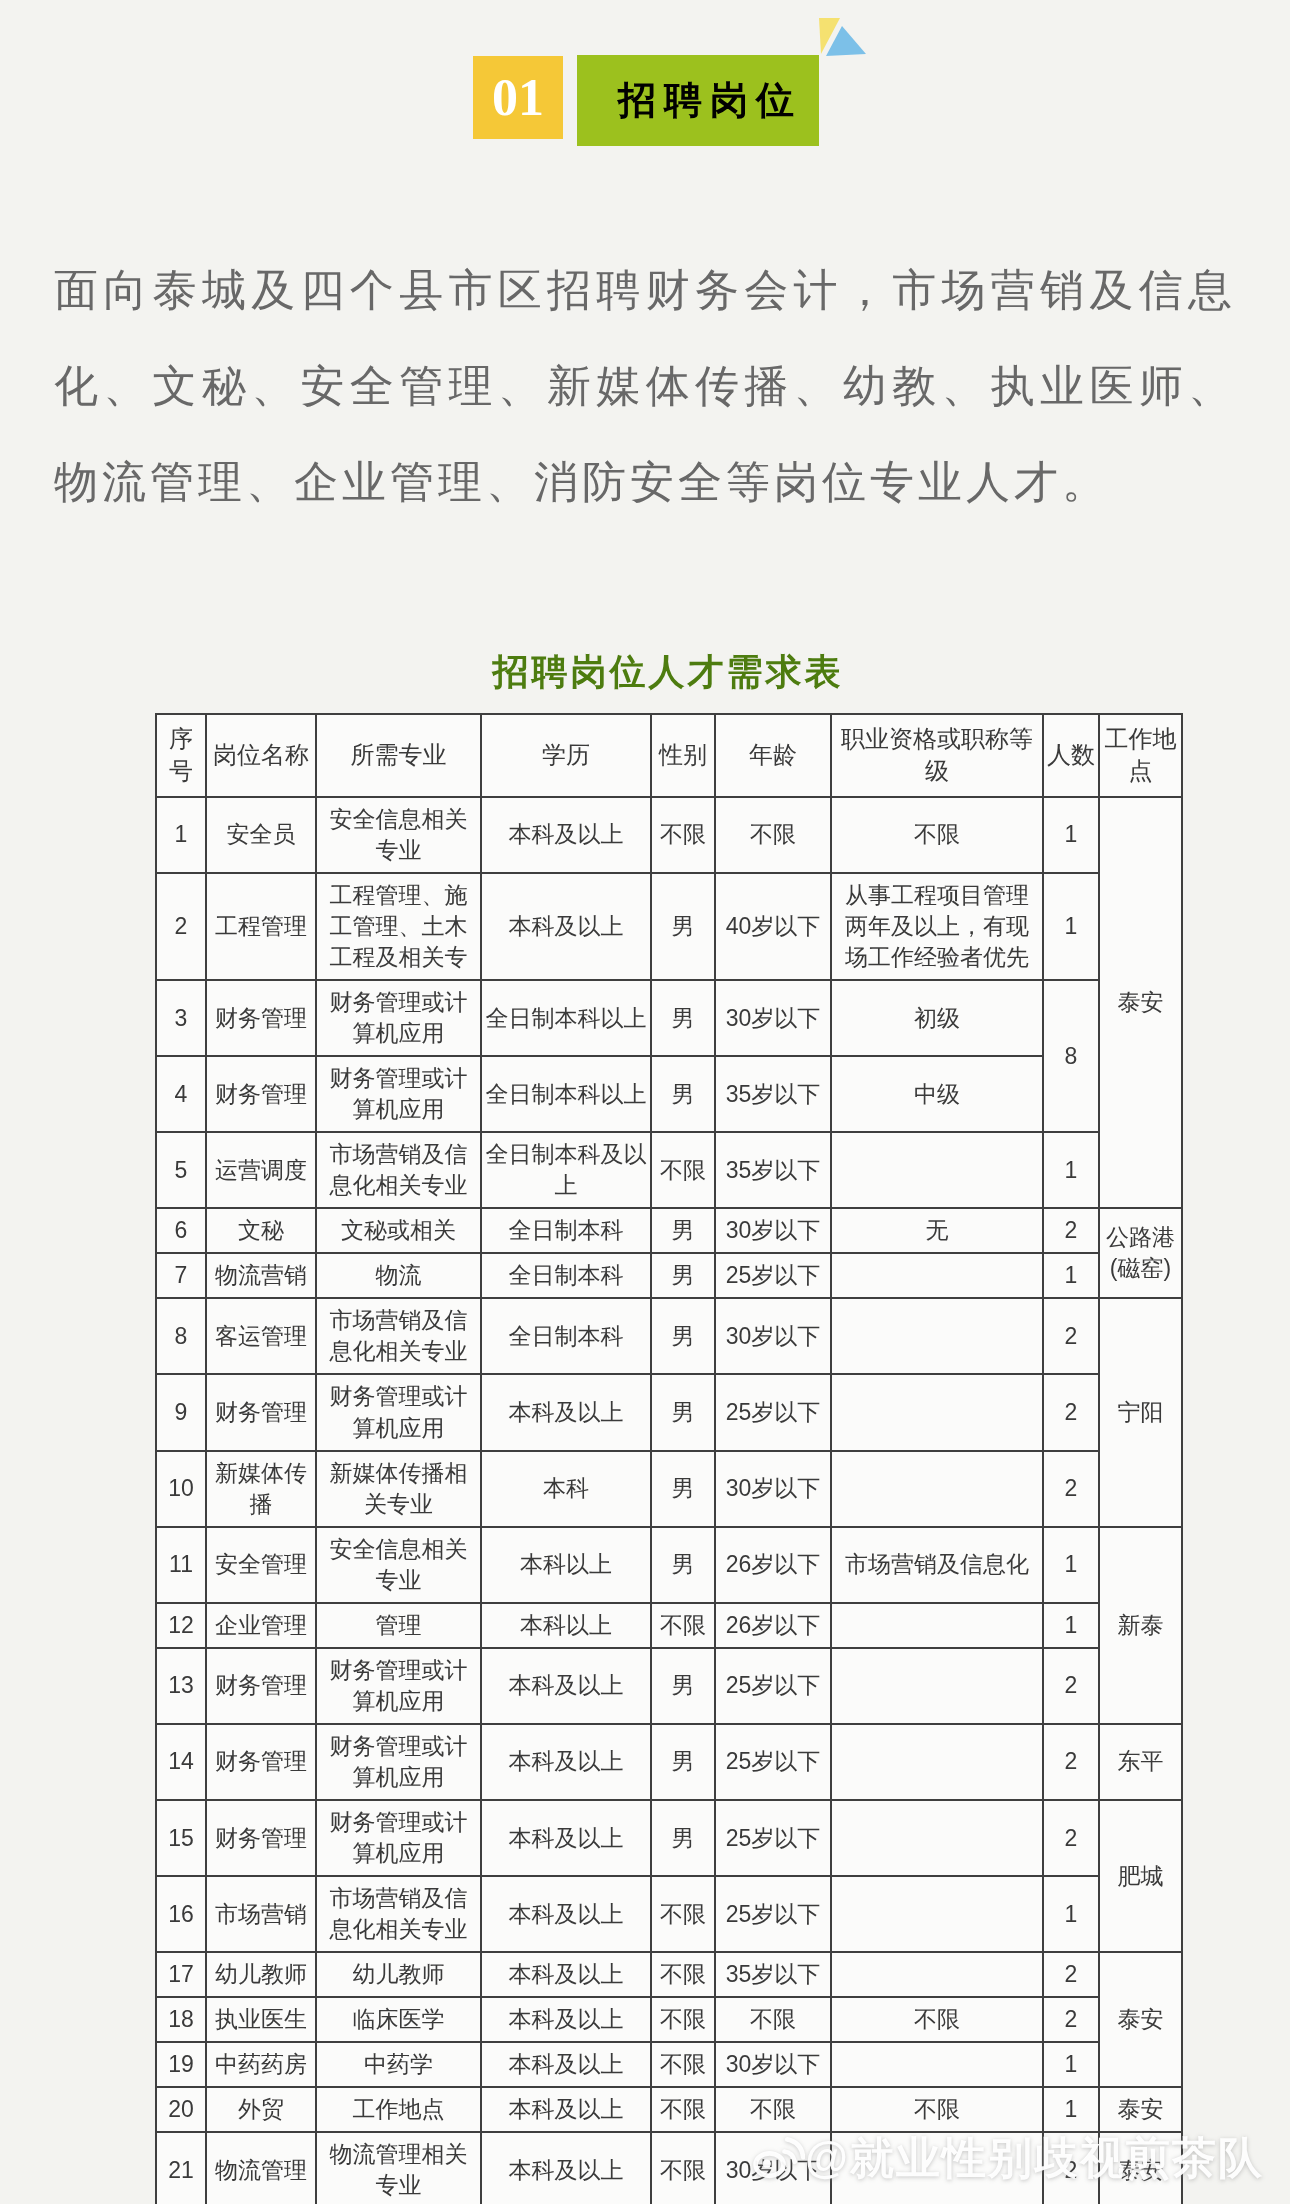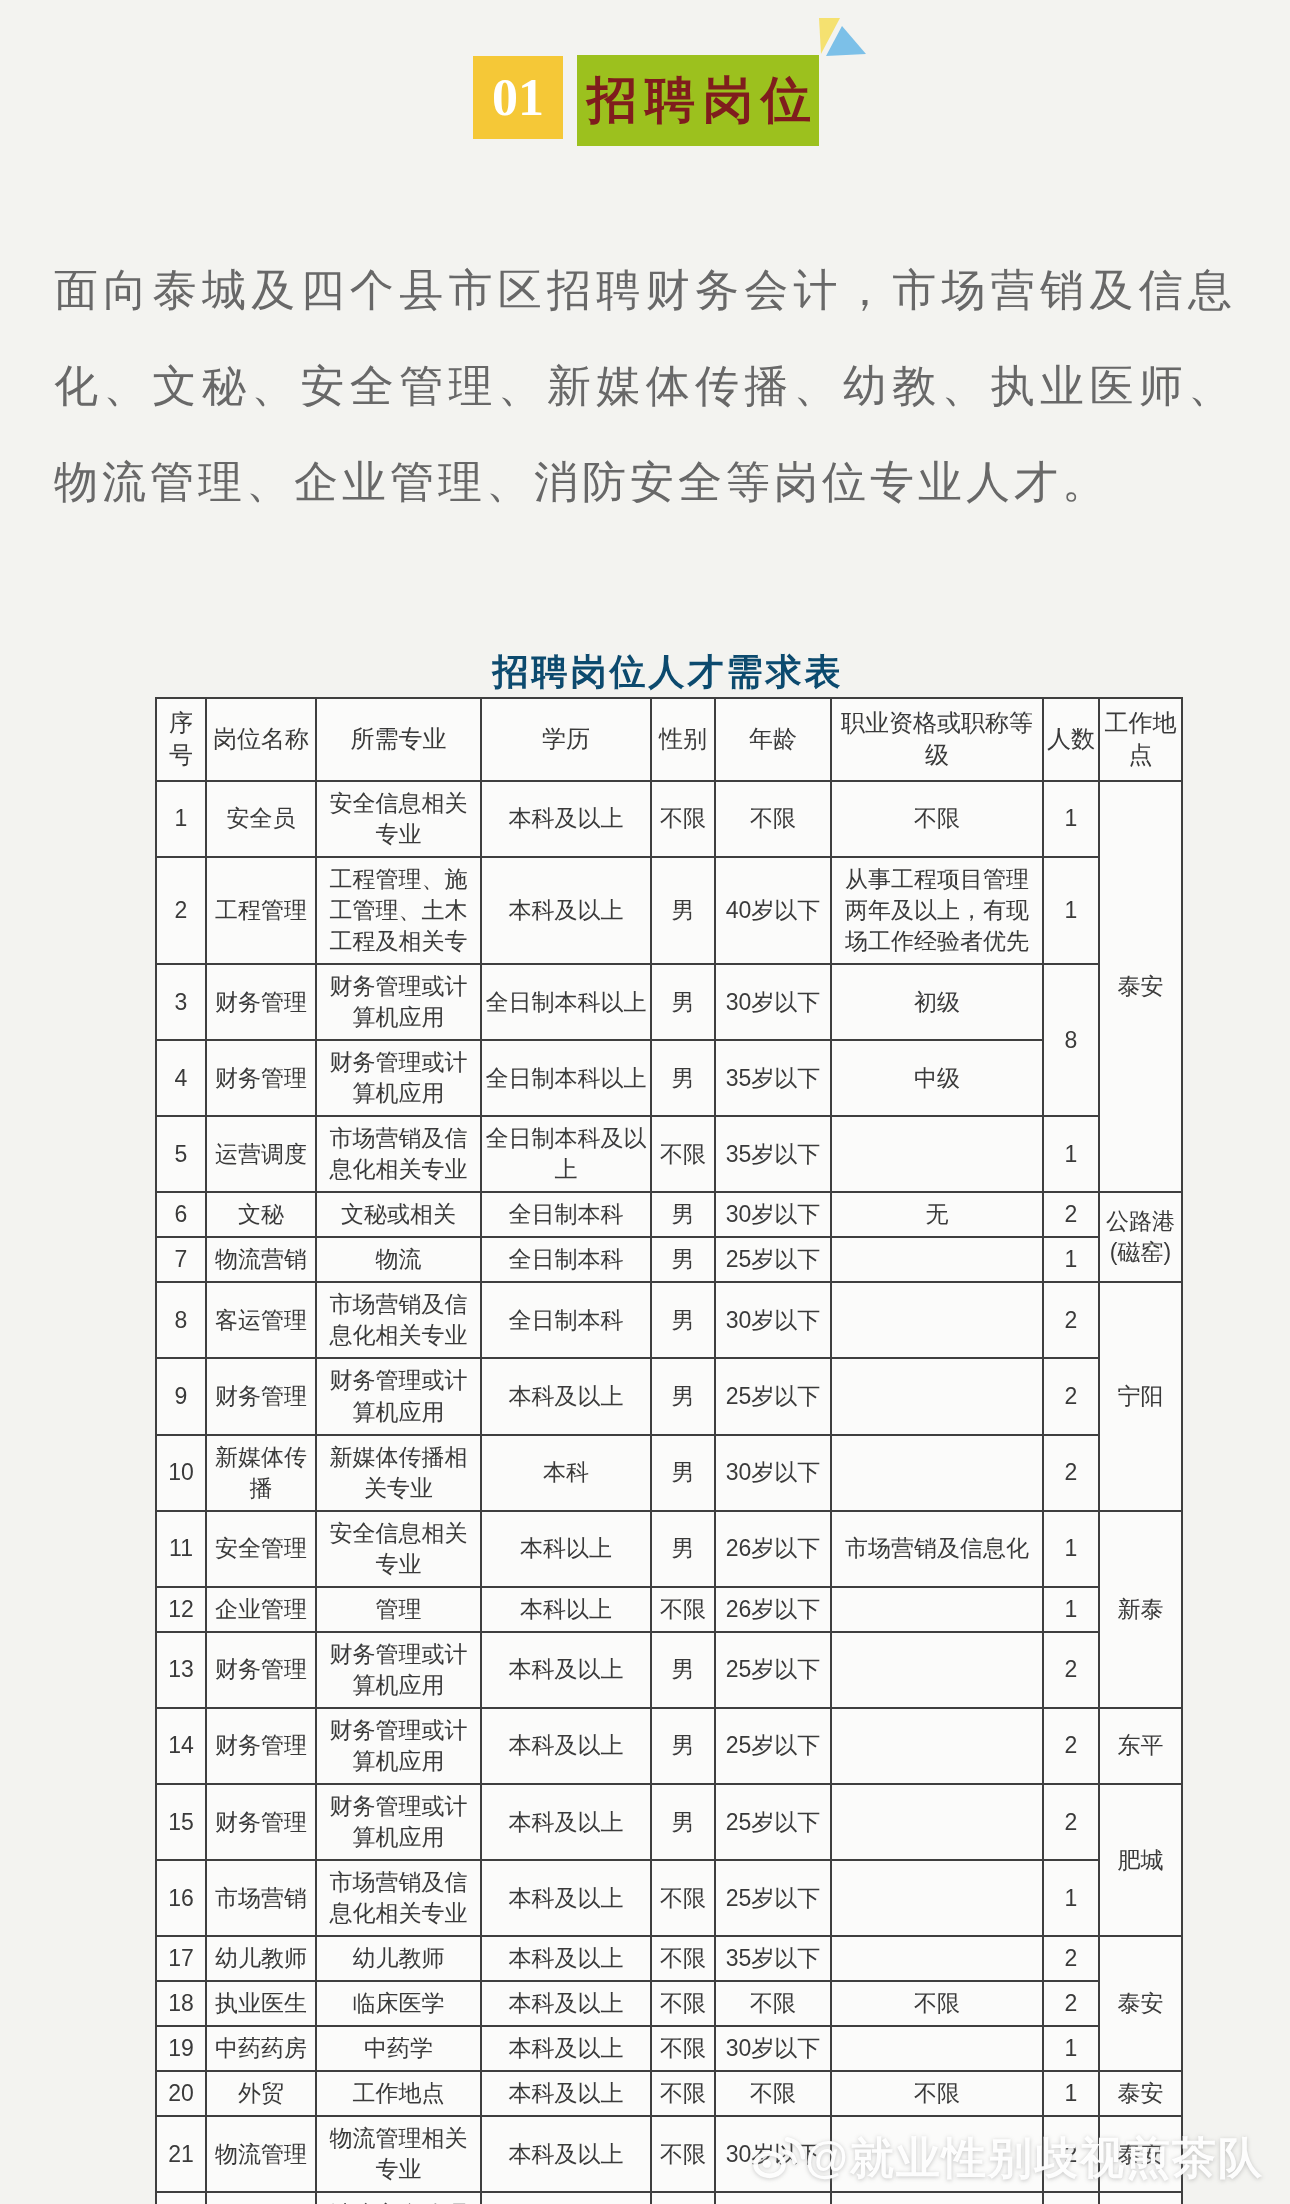--- a/index.html
+++ b/index.html
@@ -23,34 +23,34 @@
   }
   .header-band { position:relative; height:150px; }
   .badge-number {
     position:absolute; left:473px; top:56px; width:90px; height:83px;
     background:var(--badge_number_bg); color:#fff;
     font-family:"Liberation Serif", serif; font-weight:bold; font-size:52px;
     display:flex; align-items:center; justify-content:center;
   }
   .badge-title {
     position:absolute; left:577px; top:55px; width:242px; height:91px;
-    background:var(--badge_title_bg); color:#7f1d1d;
-    font-weight:bold; font-size:50px; letter-spacing:8px;
-    display:flex; align-items:center; justify-content:center; padding-left:10px;
+    background:var(--badge_title_bg); color:#000000;
+    font-weight:bold; font-size:38px; letter-spacing:8px;
+    display:flex; align-items:center; justify-content:center; padding-left:24px;
   }
   .corner-triangles { position:absolute; left:812px; top:18px; width:56px; height:42px; }
   .intro {
     margin:92px 54px 0 54px; width:1182px;
     font-size:44px; line-height:96px; letter-spacing:4px;
     color:var(--intro_text); text-align:justify;
   }
   .table-wrap { margin:118px auto 0 155px; width:1026px; }
   .table-title {
-    text-align:center; font-size:36px; font-weight:bold; color:#0c4a6e;
-    font-family:"Liberation Serif", serif; letter-spacing:3px; margin:0 0 0 0;
+    text-align:center; font-size:36px; font-weight:bold; color:#4d7c0f;
+    font-family:"Liberation Serif", serif; letter-spacing:3px; margin:0 0 16px 0;
   }
   table.req {
     border-collapse:collapse; width:100%; table-layout:fixed;
     background:var(--paper_bg);
   }
   table.req th, table.req td {
     border:2px solid var(--border_color);
     padding:6px 3px; text-align:center; vertical-align:middle;
     font-size:23px; line-height:1.35; color:var(--text_dark);
     overflow:hidden; word-break:break-all;

